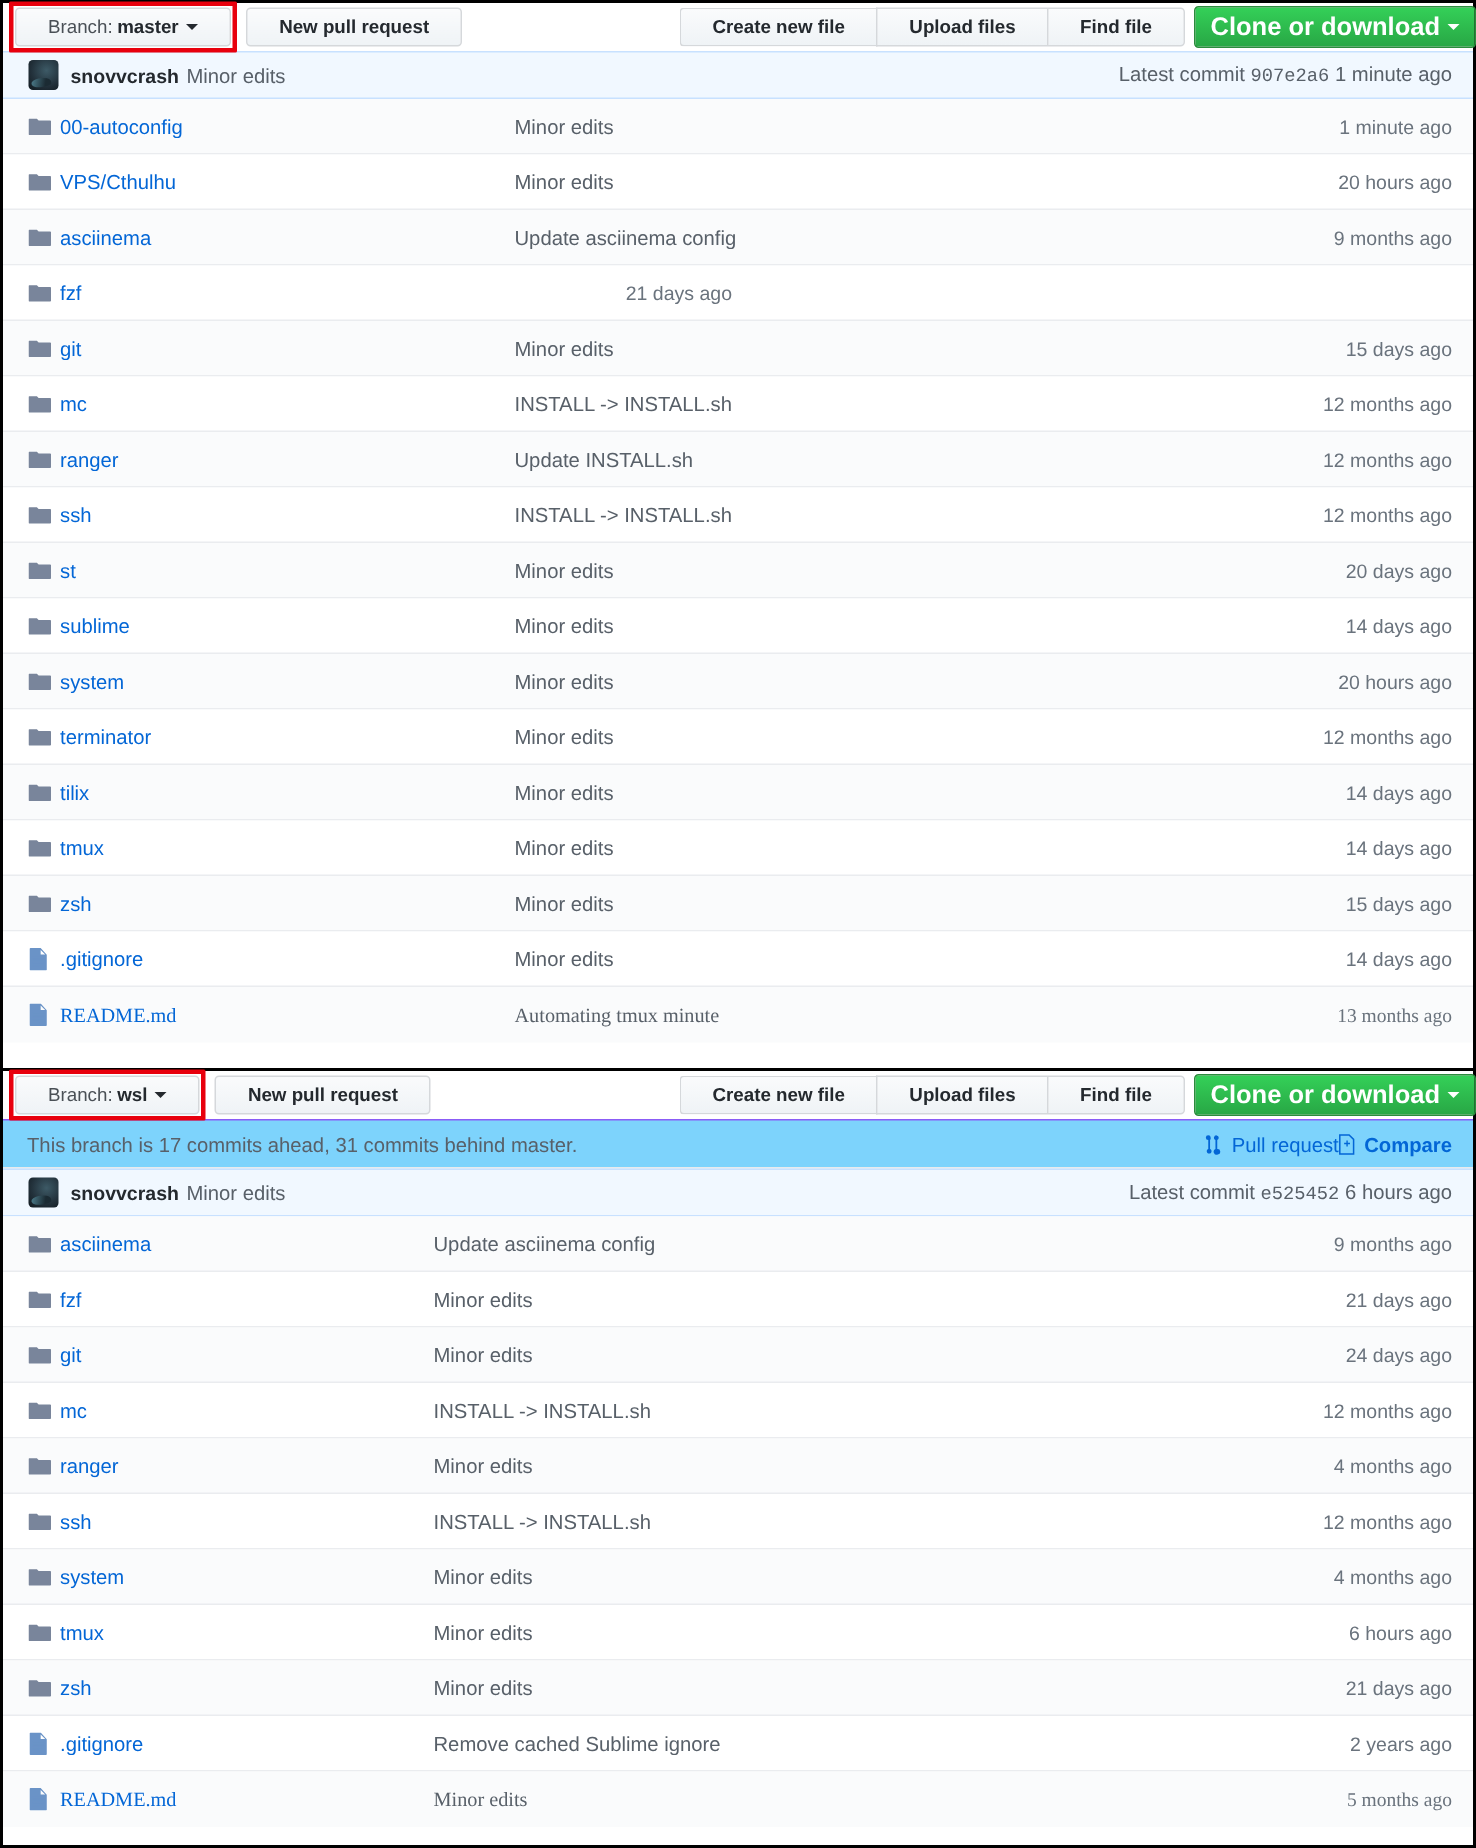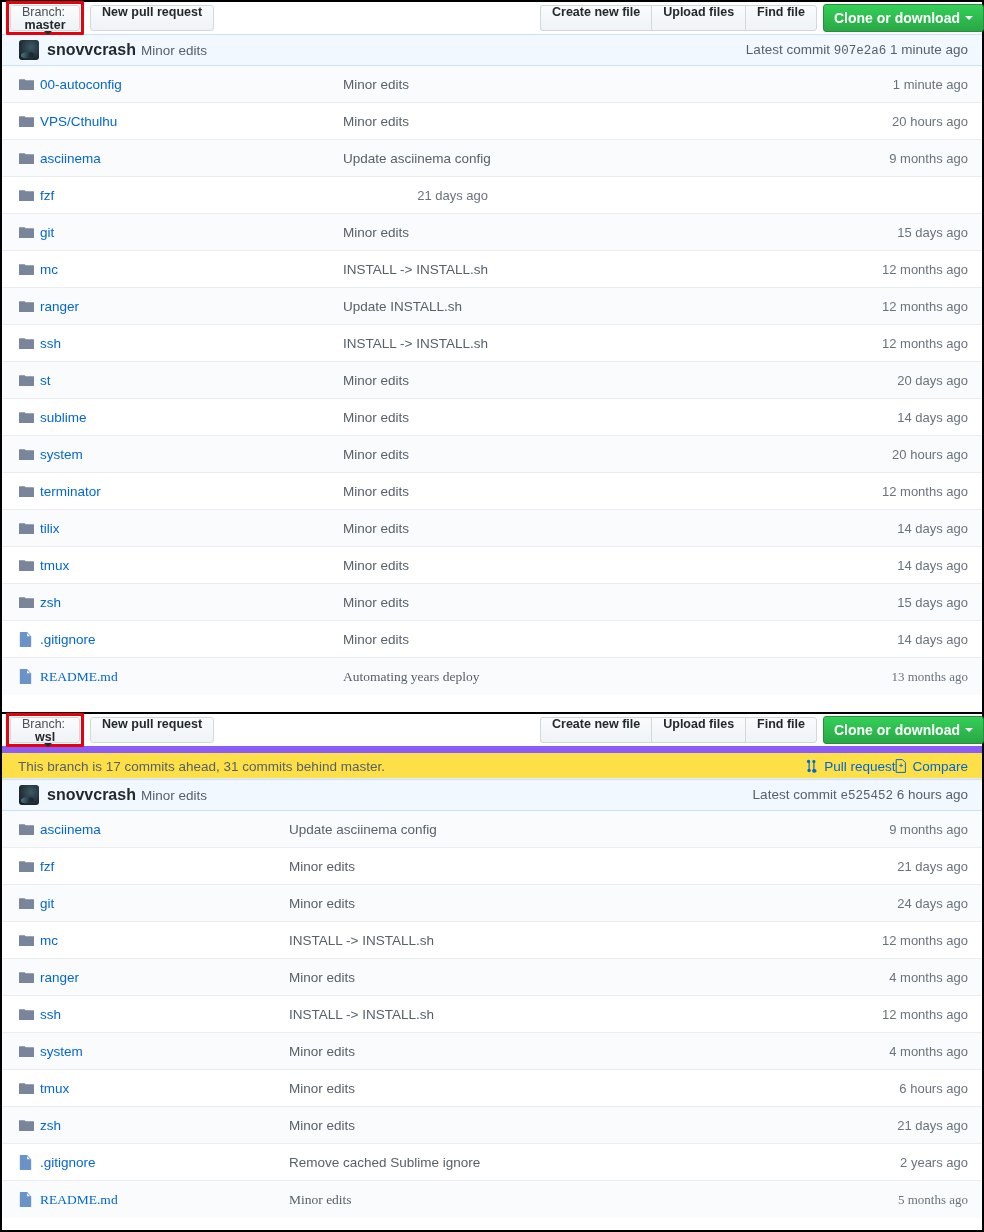--- a/index.html
+++ b/index.html
@@ -38,30 +38,29 @@
     align-items: center;
     padding: 0 0 0 4px;
     background: #fff;
     position: relative;
     flex: none;
   }
   .btn {
     display: inline-flex;
     align-items: center;
     height: 26px;
-    padding: 0 11px;
+    padding: 0 21px;
     font-size: 12.5px;
     font-weight: bold;
     color: #24292e;
     background: linear-gradient(#fafbfc, #eff3f6);
     border: 1px solid #d5d8db;
     border-radius: 3px;
     white-space: nowrap;
     line-height: 1;
-    flex-direction: column;
   }
   .btn .light { font-weight: normal; color: #4a5056; margin-right: 3px; }
   .caret {
     display: inline-block;
     width: 0; height: 0;
     margin-left: 5px;
     border-left: 4px solid transparent;
     border-right: 4px solid transparent;
     border-top: 4px solid #24292e;
   }
@@ -86,36 +85,36 @@
   .btn-group .btn:last-child { border-radius: 0 3px 3px 0; border-right-width: 1px; }
   .btn-clone {
     margin-left: 6px;
     height: 28px;
     padding: 0 10px;
     color: #fff;
     background: linear-gradient(#34d058, #28a745);
     border: 1px solid #2a8c3c;
     border-radius: 3px;
     font-weight: bold;
-    font-size: 14px;
+    font-size: 17px;
     display: inline-flex;
     align-items: center;
     margin-right: -2px;
   }
   .btn-clone .caret { border-top-color: #fff; }
 
   
   .branch-status {
     height: 33px;
     display: flex;
     align-items: center;
     padding: 1px 14px 0 16px;
-    background: #fde047;
+    background: #7dd3fc;
     border-bottom: 1px solid #e8eaed;
-    border-top: 7px solid #8b5cf6;
+    border-top: 1px solid #8b5cf6;
     font-size: 13.5px;
     color: #586069;
     flex: none;
   }
   .branch-status .actions {
     margin-left: auto;
     display: flex;
     align-items: center;
     color: #0366d6;
   }
@@ -146,21 +145,21 @@
   }
   .avatar::after {
     content: "";
     position: absolute;
     left: 2px; bottom: 2px;
     width: 13px; height: 6px;
     background: linear-gradient(110deg, #4d7d8c 0%, #1b2b33 70%);
     border-radius: 40% 60% 20% 50%;
     transform: rotate(-12deg);
   }
-  .commit-author { font-weight: bold; color: #24292e; font-size: 16px; margin-right: 5px; }
+  .commit-author { font-weight: bold; color: #24292e; font-size: 13px; margin-right: 5px; }
   .commit-msg { color: #586069; font-size: 13.5px; }
   .commit-right { margin-left: auto; color: #586069; font-size: 13.5px; padding-left: 36px; }
   .commit-sha {
     font-family: "Liberation Mono", monospace;
     font-size: 12.5px;
     color: #586069;
   }
 
   
   .file-table { display: flex; flex-direction: column; background: #fff; }
@@ -419,21 +418,21 @@
           <div class="icon-cell">
             <svg class="ico ico-file" width="13" height="15" viewBox="0 0 12 14">
               <path d="M7.5 0H1.2C0.9 0 0.7 0.23 0.7 0.5v13c0 0.27 0.22 0.5 0.5 0.5h9.6c0.28 0 0.5-0.23 0.5-0.5V4.2L7.5 0zm0 1.2L10.3 4H7.5V1.2z" fill="#6a93c7"></path>
               <rect x="2.2" y="5.4" width="7" height="0.85" fill="#6a93c7"></rect>
               <rect x="2.2" y="7.2" width="7" height="0.85" fill="#6a93c7"></rect>
               <rect x="2.2" y="9.0" width="7" height="0.85" fill="#6a93c7"></rect>
               <rect x="2.2" y="10.8" width="4.6" height="0.85" fill="#6a93c7"></rect>
             </svg>
           </div>
           <div class="name-cell"><a href="#">README.md</a></div>
-          <div class="msg-cell">Automating years deploy</div>
+          <div class="msg-cell">Automating tmux minute</div>
           <div class="time-cell">13 months ago</div>
         </div>
       </div>
     </div>
     <div class="panel panel--wsl">
       <div class="toolbar">
         <div class="branch-wrap">
           <div class="btn">
             <span class="light">Branch:</span>
             <span>wsl</span>
@@ -455,21 +454,21 @@
       </div>
       <div class="branch-status">
         <span>This branch is 17 commits ahead, 31 commits behind master.</span>
         <div class="actions">
           <a class="act" href="#" style="color: rgb(3, 102, 214); text-decoration: none;">
             <svg width="13" height="14" viewBox="0 0 12 14">
               <path fill="#0366d6" d="M9 2.5a1.6 1.6 0 1 0-2.2 1.5v6A1.6 1.6 0 1 0 8.4 13.6 1.6 1.6 0 0 0 8 10V4A1.6 1.6 0 0 0 9 2.5zM3.6 2.5A1.6 1.6 0 1 0 2 4v6a1.6 1.6 0 1 0 1.2 0V4a1.6 1.6 0 0 0 0.4-1.5z"></path>
             </svg>
             <span>Pull request</span>
           </a>
-          <a class="act" href="#" style="color: rgb(3, 102, 214); text-decoration: none;">
+          <a class="act" href="#" style="color: rgb(3, 102, 214); text-decoration: none; font-weight: bold;">
             <svg width="12" height="14" viewBox="0 0 12 14">
               <path fill="none" stroke="#0366d6" stroke-width="1" d="M1.2 0.6h6.2l3 3v9.8H1.2z"></path>
               <path fill="#0366d6" d="M5.6 4.4h0.9v1.5h1.5v0.9H6.5v1.5h-0.9V6.8H4.1v-0.9h1.5z"></path>
             </svg>
             <span>Compare</span>
           </a>
         </div>
       </div>
       <div class="commit-bar">
         <div class="avatar"></div>

